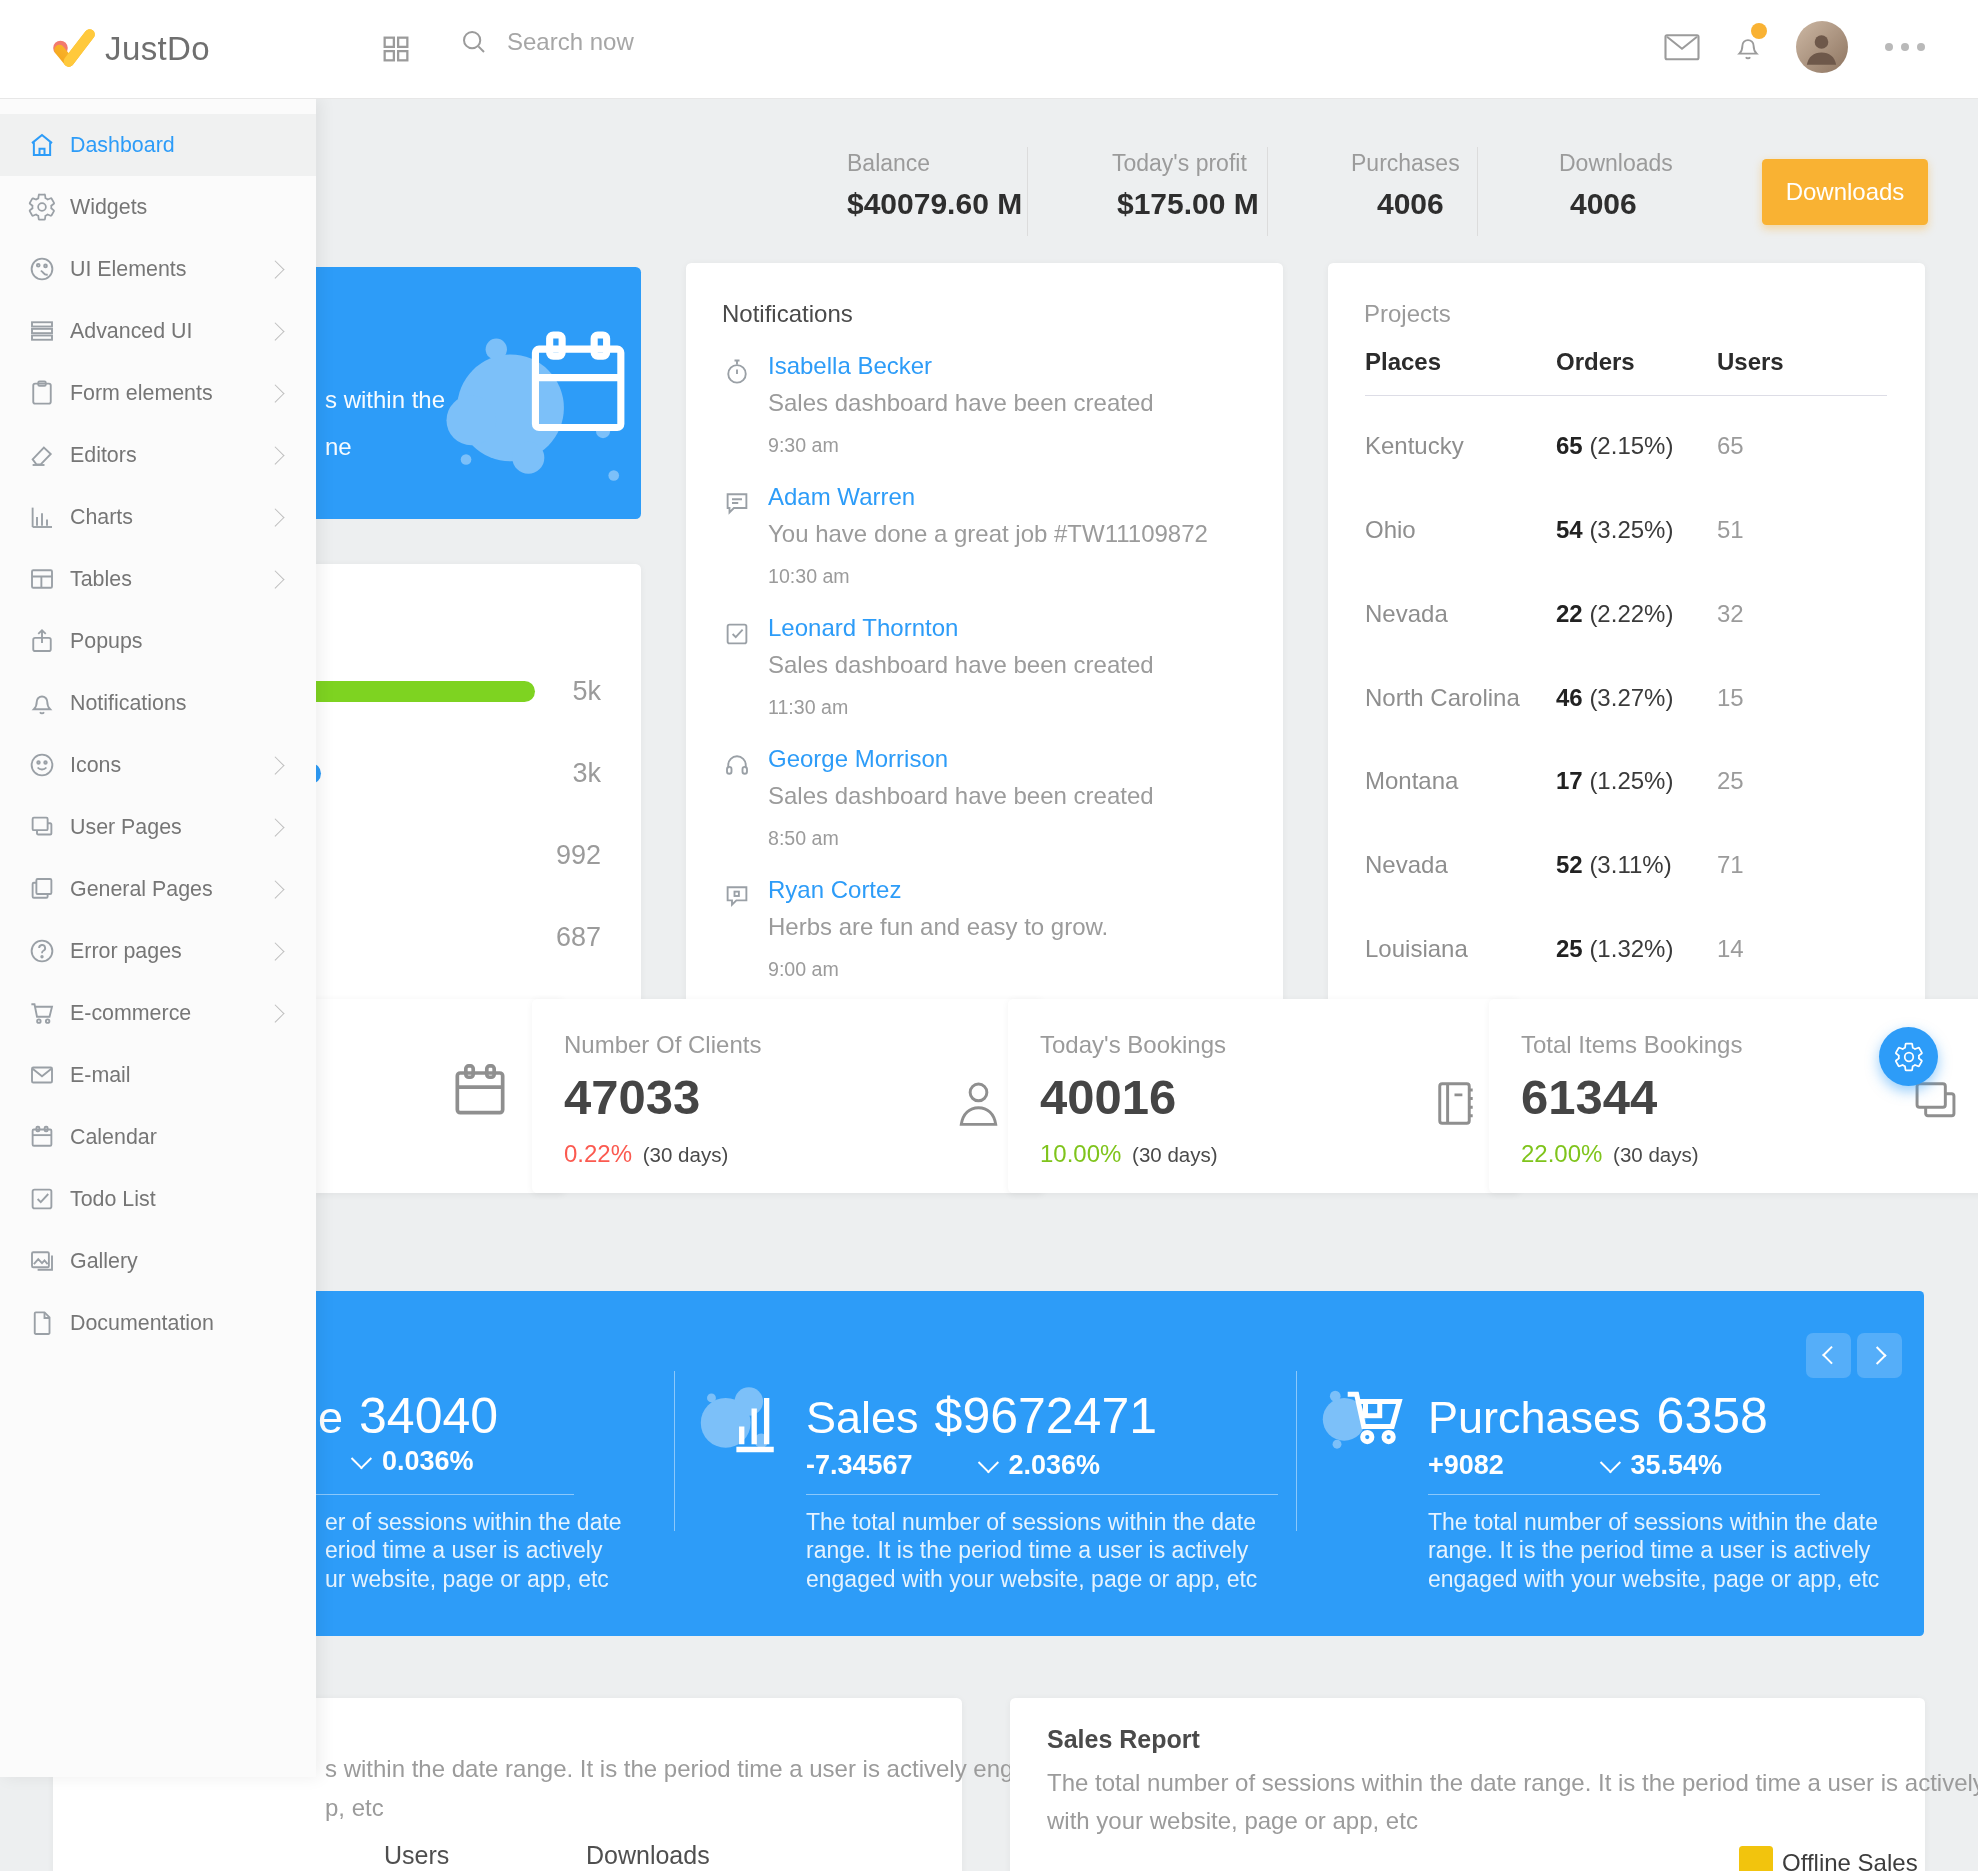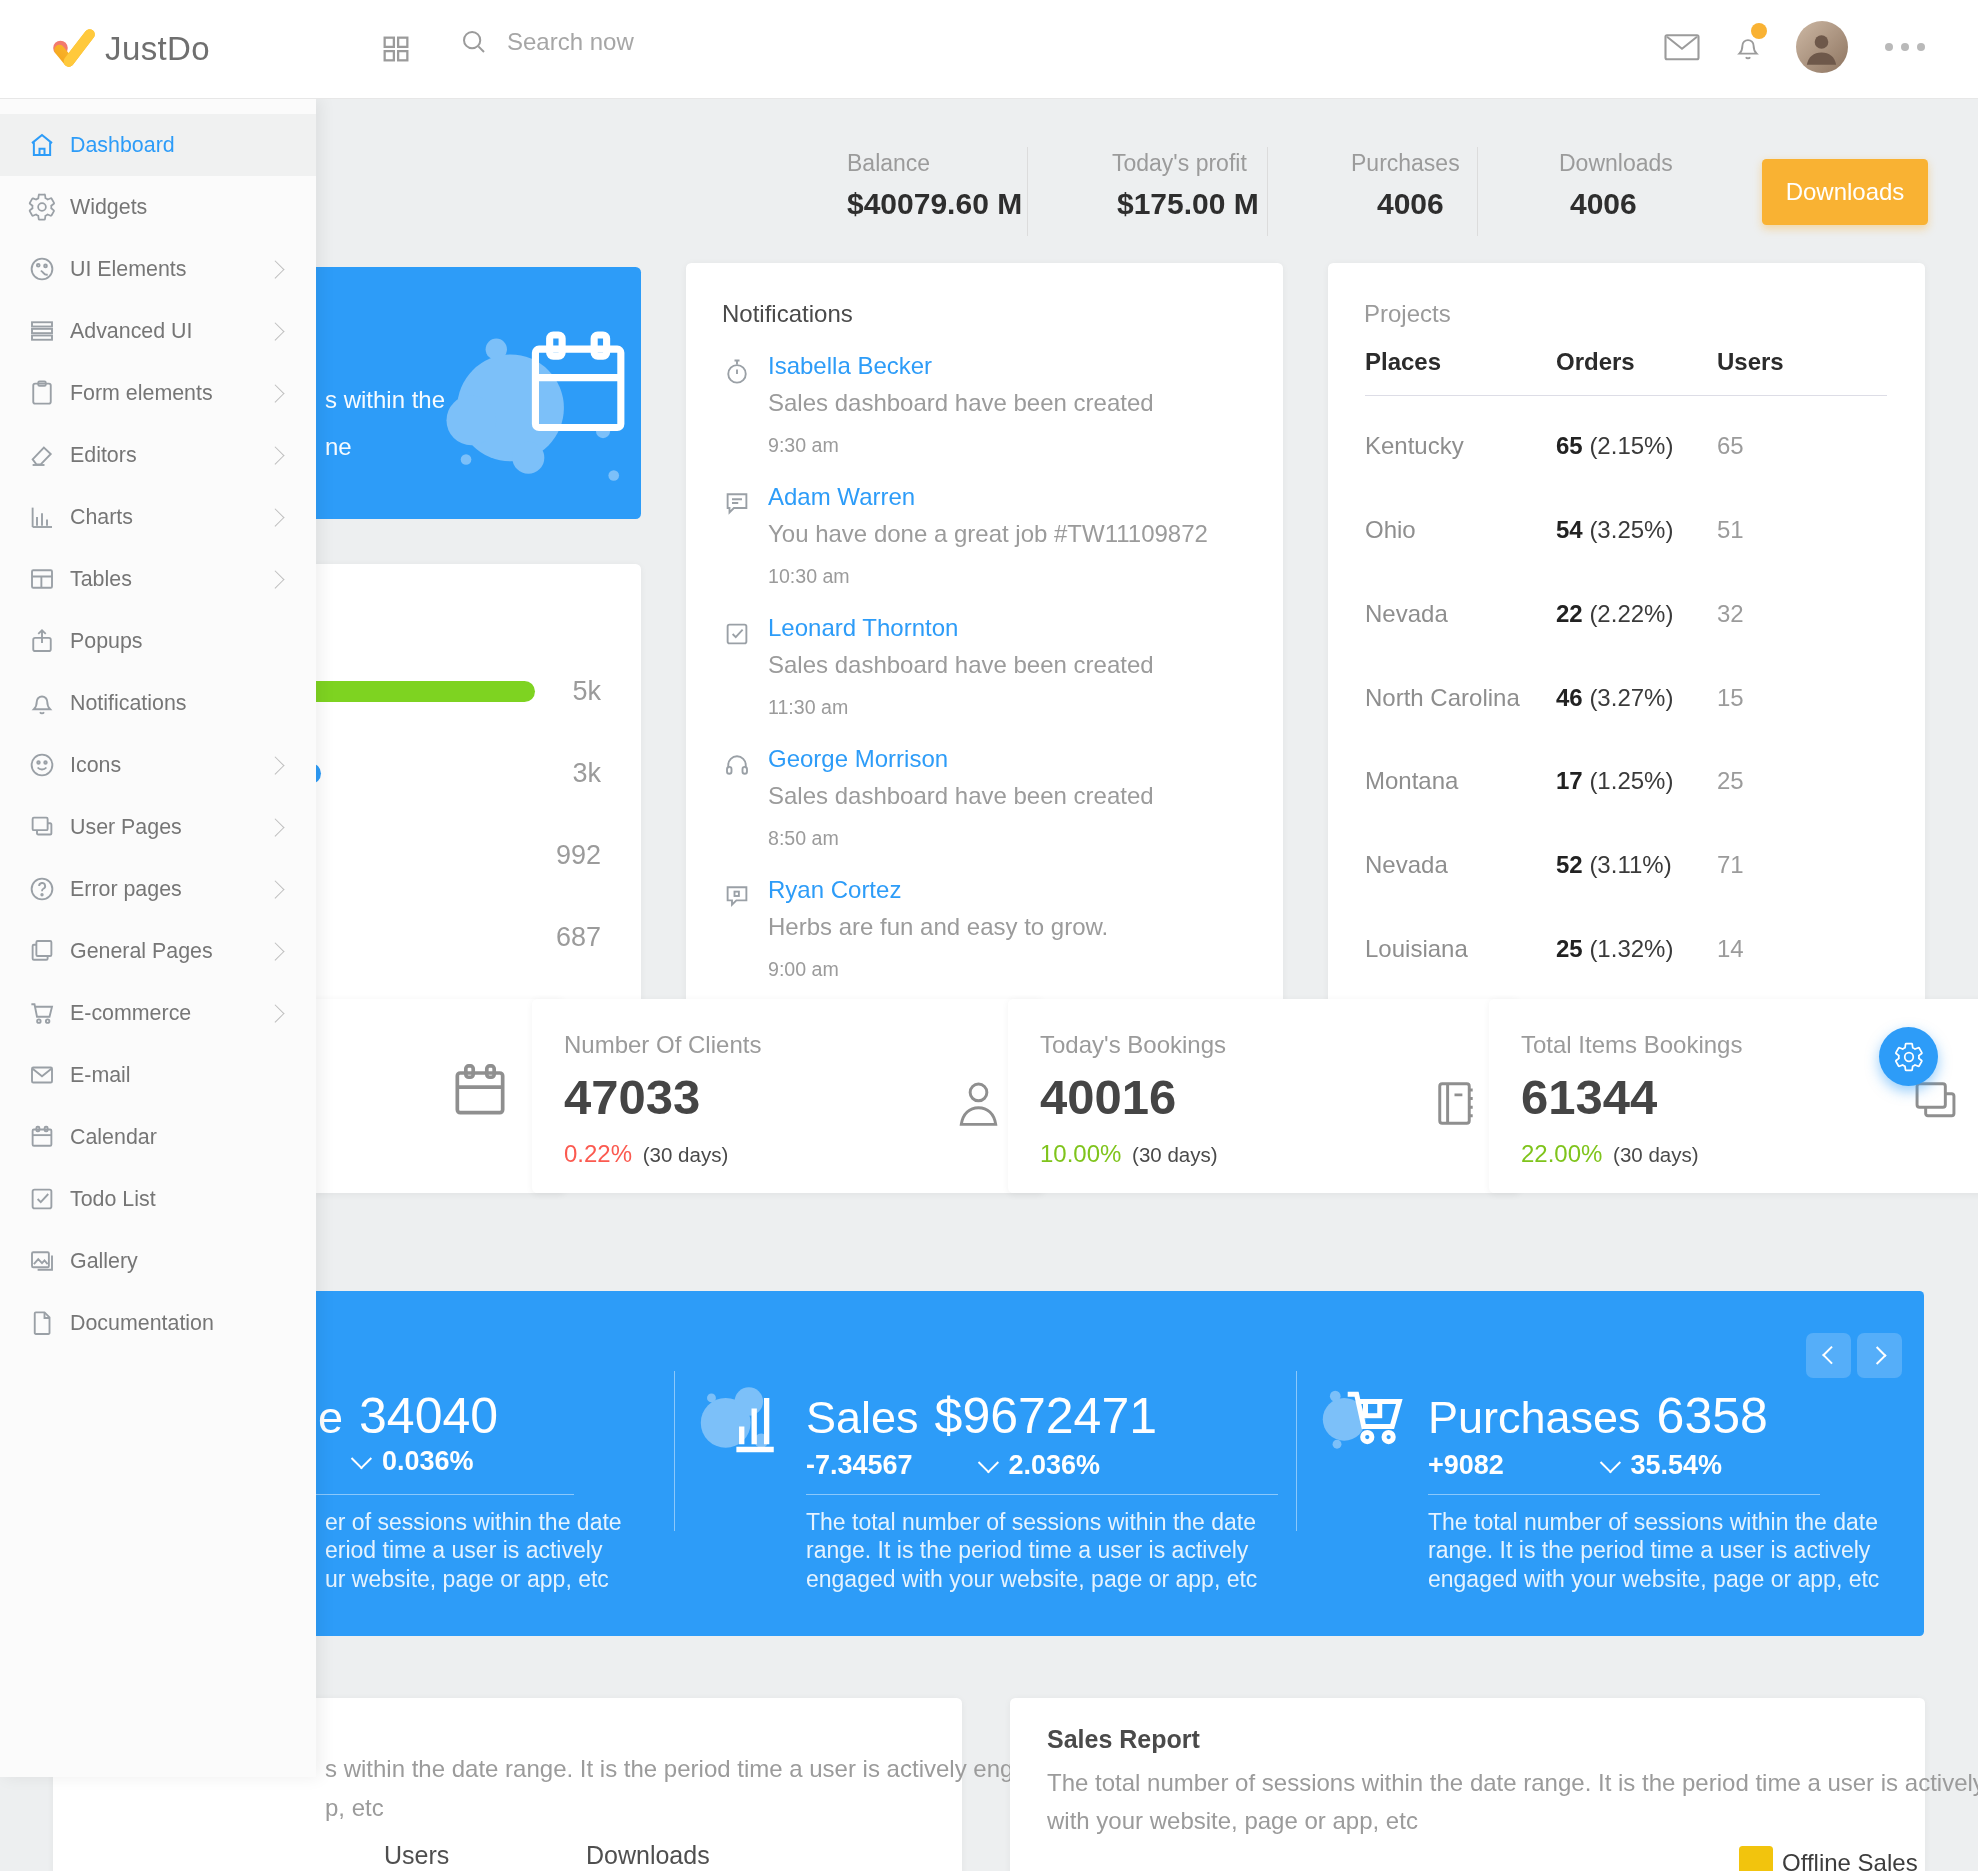--- a/index.html
+++ b/index.html
@@ -562,33 +562,33 @@
     <div class="sb-item">
       <svg class="sb-ico" viewBox="0 0 24 24" fill="none" stroke="currentColor" stroke-width="1.5">
           <rect x="4.5" y="4.5" width="12" height="10" rx="1"></rect>
           <path d="M8 14.5v2.6a.9.9 0 0 0 .9.9h9.7a.9.9 0 0 0 .9-.9V9.9a.9.9 0 0 0-.9-.9H16.5"></path>
         </svg>
       <span class="sb-label">User Pages</span>
       <i class="sb-chev"></i>
     </div>
     <div class="sb-item">
       <svg class="sb-ico" viewBox="0 0 24 24" fill="none" stroke="currentColor" stroke-width="1.5">
+          <rect x="7.5" y="4" width="12" height="12" rx="1"></rect>
+          <path d="M16.5 16v2a1 1 0 0 1-1 1H5.5a1 1 0 0 1-1-1V8a1 1 0 0 1 1-1h2"></path>
+        </svg>
+      <span class="sb-label">General Pages</span>
+      <i class="sb-chev"></i>
+    </div>
+    <div class="sb-item">
+      <svg class="sb-ico" viewBox="0 0 24 24" fill="none" stroke="currentColor" stroke-width="1.5">
           <circle cx="12" cy="12" r="8.3"></circle>
           <path d="M9.7 9.6a2.4 2.4 0 1 1 3.4 2.2c-.8.4-1.1.9-1.1 1.9"></path>
           <circle cx="12" cy="16.6" r=".6" fill="currentColor"></circle>
         </svg>
       <span class="sb-label">Error pages</span>
-      <i class="sb-chev"></i>
-    </div>
-    <div class="sb-item">
-      <svg class="sb-ico" viewBox="0 0 24 24" fill="none" stroke="currentColor" stroke-width="1.5">
-          <rect x="7.5" y="4" width="12" height="12" rx="1"></rect>
-          <path d="M16.5 16v2a1 1 0 0 1-1 1H5.5a1 1 0 0 1-1-1V8a1 1 0 0 1 1-1h2"></path>
-        </svg>
-      <span class="sb-label">General Pages</span>
       <i class="sb-chev"></i>
     </div>
     <div class="sb-item">
       <svg class="sb-ico" viewBox="0 0 24 24" fill="none" stroke="currentColor" stroke-width="1.5">
           <path d="M3.5 5H6l2 10h10l2-8H7"></path>
           <circle cx="9.5" cy="18.5" r="1.4"></circle>
           <circle cx="16.5" cy="18.5" r="1.4"></circle>
         </svg>
       <span class="sb-label">E-commerce</span>
       <i class="sb-chev"></i>

